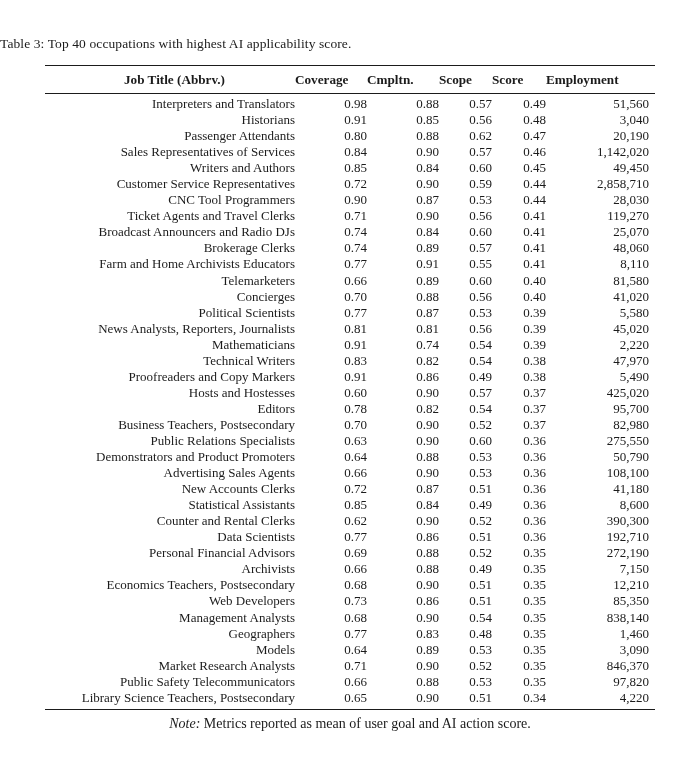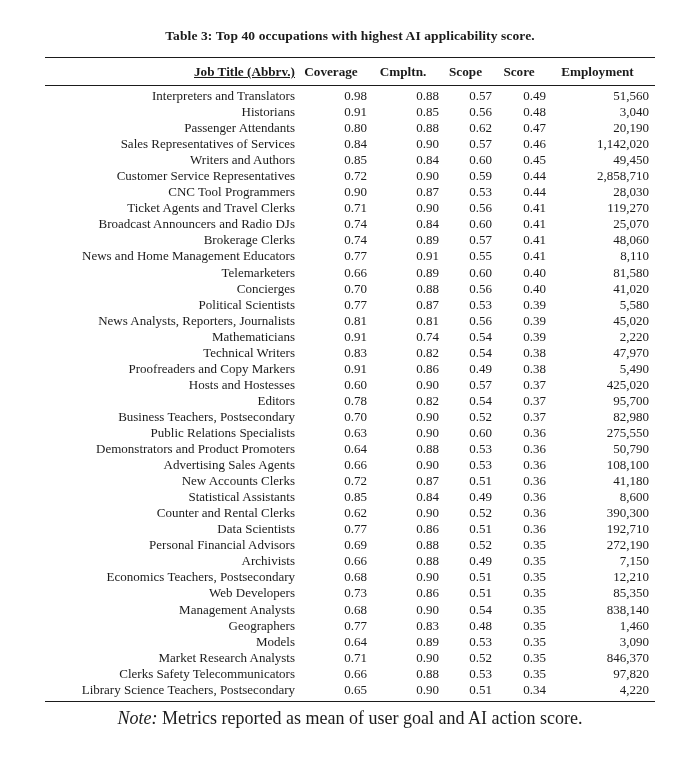--- a/index.html
+++ b/index.html
@@ -6,61 +6,59 @@
   html,body { background:#ffffff; }
   .page {
     width:700px; height:772px;
     background:#ffffff;
     font-family:"Liberation Serif","DejaVu Serif",serif;
     color:#1b1b1b;
     overflow:hidden;
     position:relative;
   }
   .caption {
-    text-align:center;
-    padding-top:28px;
+    padding-top:36px;
     font-size:13.5px;
     letter-spacing:0.1px;
-    font-weight:bold;
   }
   .tablewrap { width:610px; margin:13px auto 0 auto; }
   table {
     width:610px;
     border-collapse:collapse;
     table-layout:fixed;
     font-size:13px;
   }
   thead th {
     font-weight:bold;
     font-size:13.2px;
     padding:6px 0 5px 0;
     border-top:1.4px solid #1b1b1b;
     border-bottom:1px solid #1b1b1b;
-    text-align:center;
+    text-align:left;
     white-space:nowrap;
   }
-  thead th.c-title { text-align:right; padding-left:9px;text-decoration:underline; }
+  thead th.c-title { text-align:center; padding-left:9px; }
   thead th.c-emp { padding-right:6px; }
   tbody td {
     line-height:16.05px;
     height:16.05px;
     white-space:nowrap;
     overflow:hidden;
     text-align:right;
   }
   tbody td.c-title { text-align:right; padding-left:9px; }
   tbody td.c-emp { padding-right:6px;margin-left:16px; }
   tbody tr:first-child td { padding-top:2px; }
   tbody tr:last-child td { padding-bottom:3px; }
   table { border-bottom:1.4px solid #1b1b1b; }
   .note {
     width:610px;
     margin:6px auto 0 auto;
     text-align:center;
-    font-size:18px;
+    font-size:14px;
   }
   .note .note-label { font-style:italic; }
 </style>
 </head>
 <body>
 
 <div class="page">
 
   <div class="caption">Table 3: Top 40 occupations with highest AI applicability score.</div>
 
@@ -159,21 +157,21 @@
           </tr>
           <tr>
             <td class="c-title">Brokerage Clerks</td>
             <td>0.74</td>
             <td>0.89</td>
             <td>0.57</td>
             <td>0.41</td>
             <td class="c-emp">48,060</td>
           </tr>
           <tr>
-            <td class="c-title">News and Home Management Educators</td>
+            <td class="c-title">Farm and Home Archivists Educators</td>
             <td>0.77</td>
             <td>0.91</td>
             <td>0.55</td>
             <td>0.41</td>
             <td class="c-emp">8,110</td>
           </tr>
           <tr>
             <td class="c-title">Telemarketers</td>
             <td>0.66</td>
             <td>0.89</td>
@@ -367,21 +365,21 @@
           </tr>
           <tr>
             <td class="c-title">Market Research Analysts</td>
             <td>0.71</td>
             <td>0.90</td>
             <td>0.52</td>
             <td>0.35</td>
             <td class="c-emp">846,370</td>
           </tr>
           <tr>
-            <td class="c-title">Clerks Safety Telecommunicators</td>
+            <td class="c-title">Public Safety Telecommunicators</td>
             <td>0.66</td>
             <td>0.88</td>
             <td>0.53</td>
             <td>0.35</td>
             <td class="c-emp">97,820</td>
           </tr>
           <tr>
             <td class="c-title">Library Science Teachers, Postsecondary</td>
             <td>0.65</td>
             <td>0.90</td>

